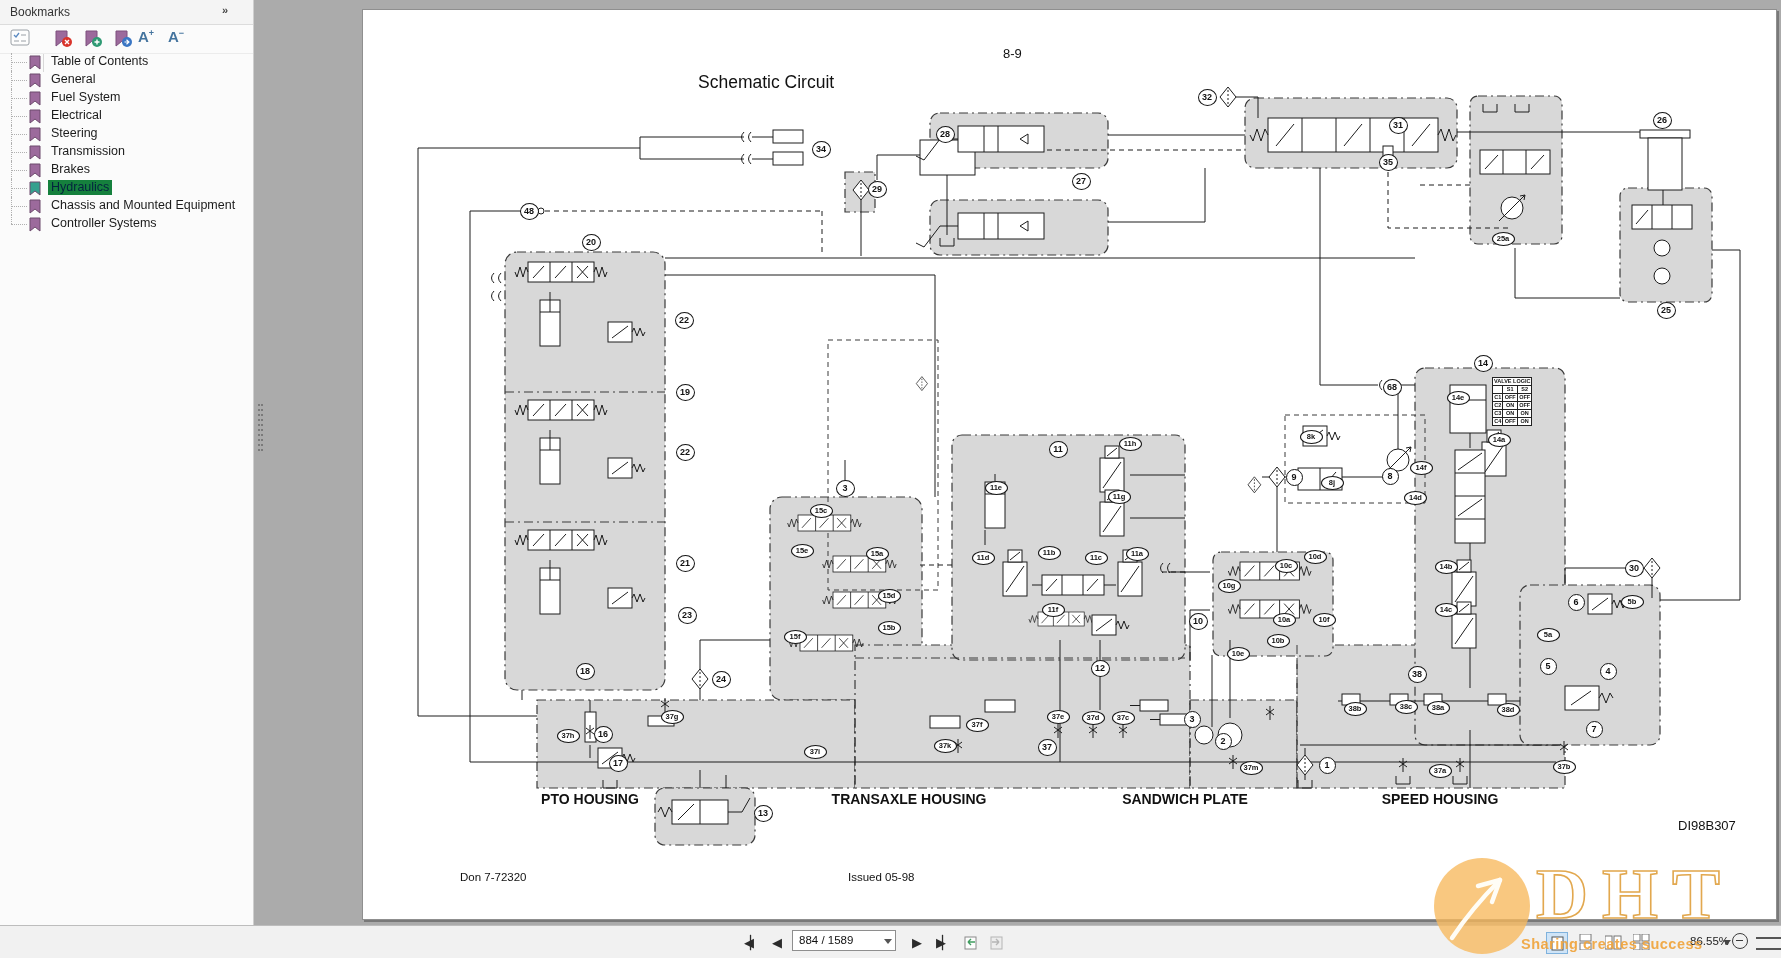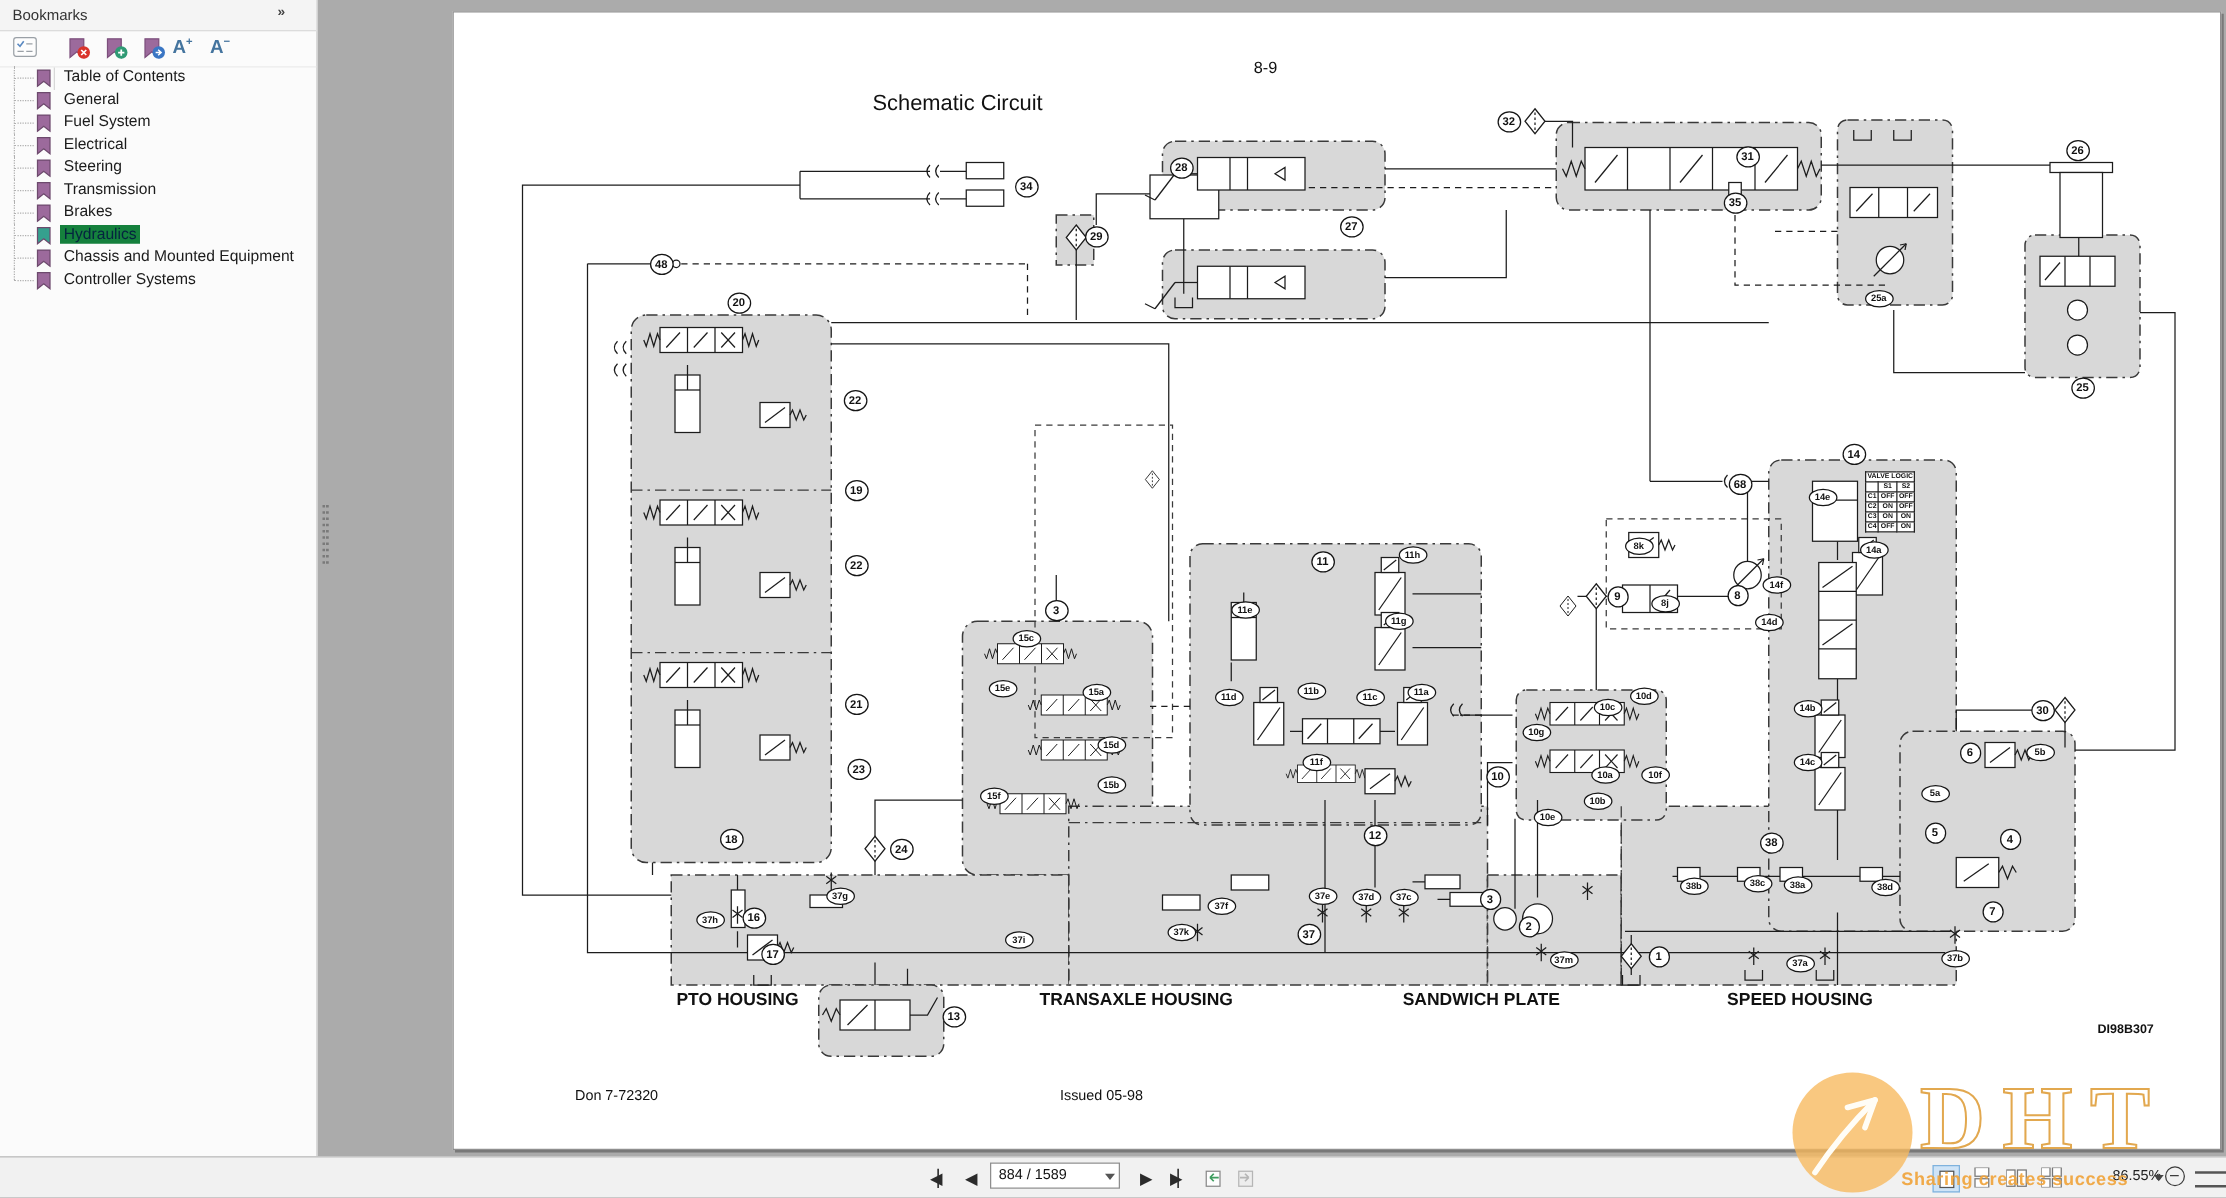--- a/index.html
+++ b/index.html
@@ -32,21 +32,21 @@
      background:linear-gradient(to right,#7a7a7a 2px,transparent 2px,transparent 3px,#7a7a7a 3px);}
   
   #page{position:absolute;left:362px;top:9px;width:1413px;height:909px;background:#ffffff;
         border:1px solid #8f8f8f;box-shadow:2px 2px 0 rgba(60,60,60,.45);}
   #schematic{position:absolute;left:0;top:0;pointer-events:none;}
   .pg-text{position:absolute;color:#111;}
   #pg-number{left:1003px;top:46px;font-size:13px;}
   #pg-title{left:698px;top:72px;font-size:17.5px;}
   #footer-left{left:460px;top:871px;font-size:11.5px;}
   #footer-center{left:848px;top:871px;font-size:11.5px;}
-  #doc-code{left:1678px;top:818px;font-size:10px;font-weight:bold;}
+  #doc-code{left:1678px;top:818px;font-size:13px;font-weight:normal;}
   .housing-label{position:absolute;top:791px;transform:translateX(-50%);font-size:14px;font-weight:bold;color:#111;white-space:nowrap;}
   
   .balloon{position:absolute;box-sizing:border-box;border:1.3px solid #151515;background:#fff;
            color:#111;font-weight:bold;text-align:center;border-radius:50%;z-index:6;}
   .balloon.b1{width:17px;height:17px;font-size:9px;line-height:14px;}
   .balloon.b2{width:19px;height:17px;font-size:9px;line-height:14px;}
   .balloon.bs{width:23px;height:14px;font-size:7.5px;line-height:11px;}
   
   #valve-logic{position:absolute;left:1492px;top:377px;border-collapse:collapse;background:#fff;z-index:5;}
   #valve-logic td,#valve-logic th{border:1px solid #222;font-size:5.5px;font-weight:bold;color:#111;

